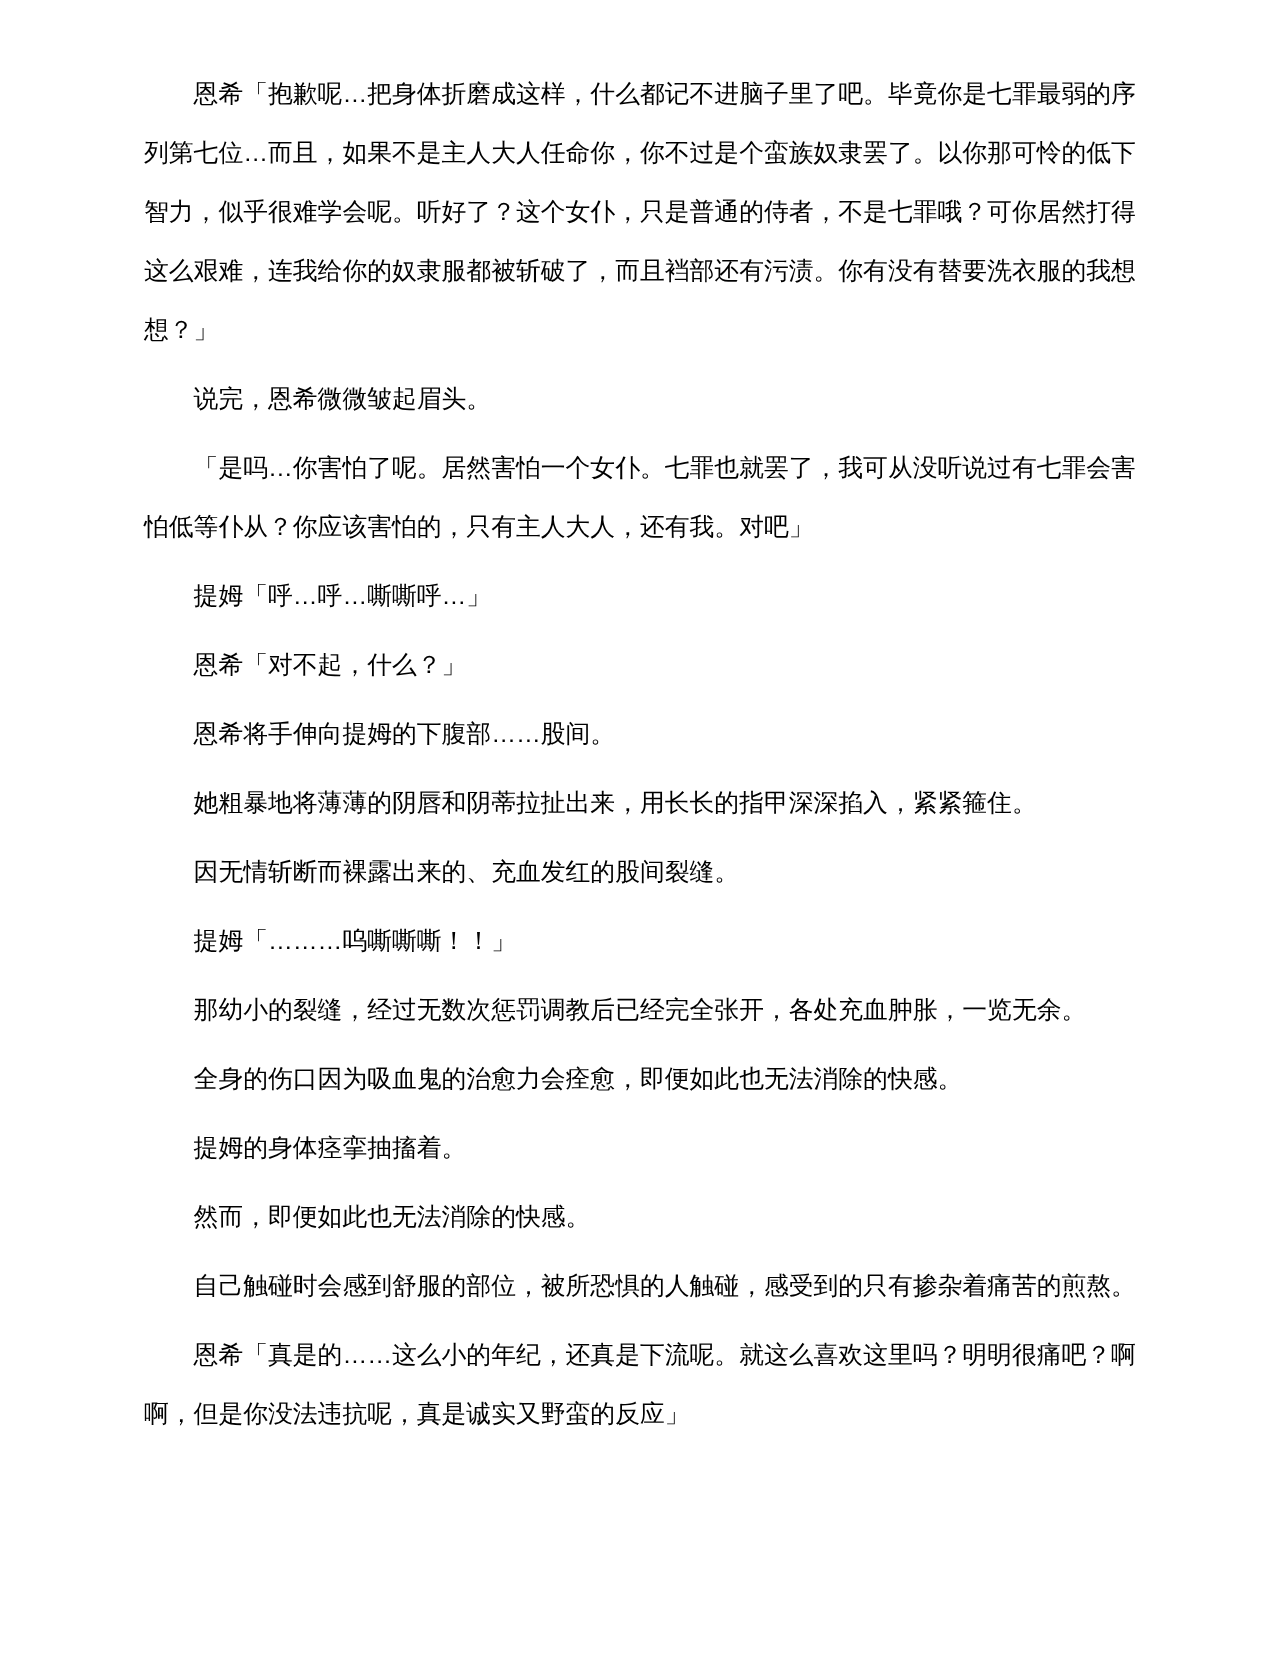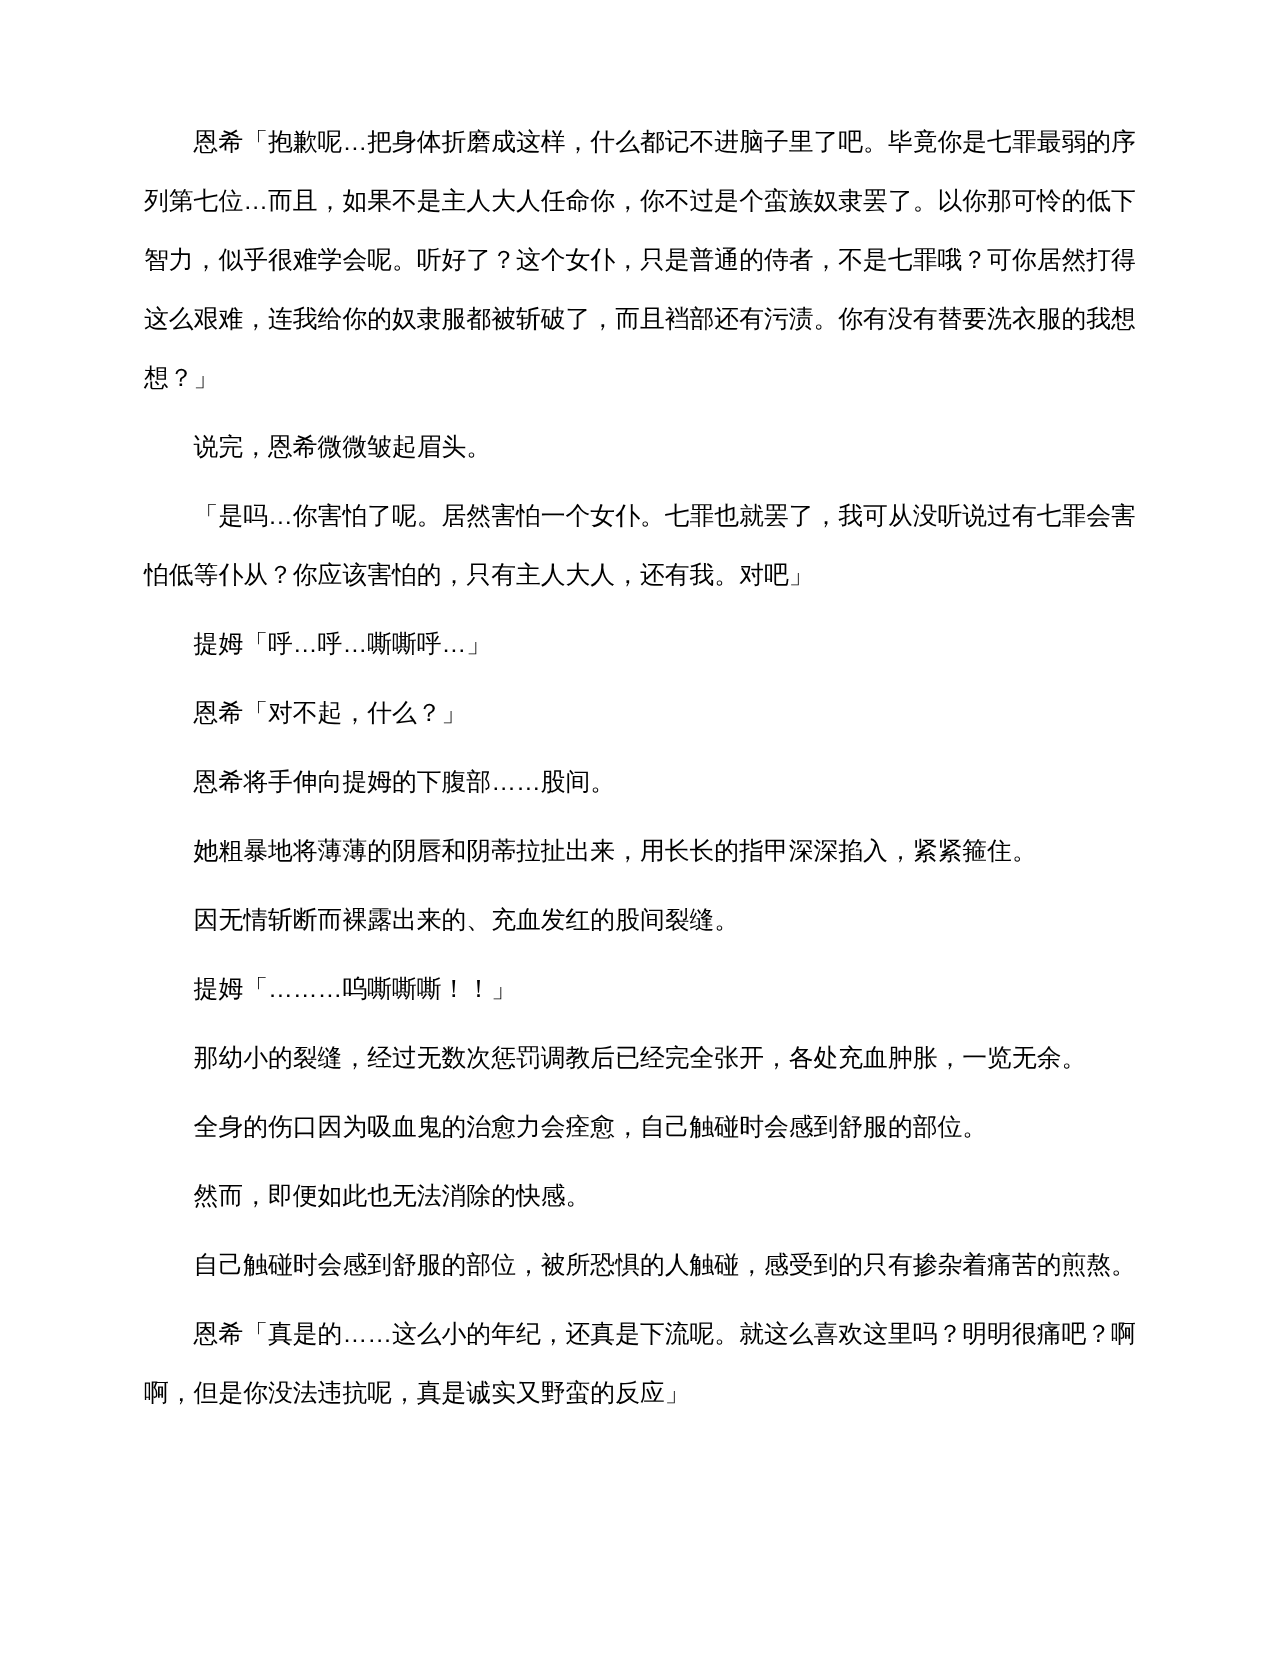--- a/index.html
+++ b/index.html
@@ -10,21 +10,21 @@
   body {
     width: 1280px;
     height: 1656px;
     font-family: "Liberation Sans", sans-serif;
     color: #000000;
     overflow: hidden;
   }
   .page {
     width: 992px;
     margin: 0 auto;
-    padding-top: 112px;
+    padding-top: 64px;
   }
   .page p {
     margin: 0 0 10px 0;
     font-size: 24.8px;
     line-height: 59px;
     text-indent: 2em;
     color: #000000;
     font-weight: 500;
     letter-spacing: 0;
     word-break: normal;
@@ -38,17 +38,18 @@
   <p>恩希「抱歉呢…把身体折磨成这样，什么都记不进脑子里了吧。毕竟你是七罪最弱的序列第七位…而且，如果不是主人大人任命你，你不过是个蛮族奴隶罢了。以你那可怜的低下智力，似乎很难学会呢。听好了？这个女仆，只是普通的侍者，不是七罪哦？可你居然打得这么艰难，连我给你的奴隶服都被斩破了，而且裆部还有污渍。你有没有替要洗衣服的我想想？」</p>
   <p>说完，恩希微微皱起眉头。</p>
   <p>「是吗…你害怕了呢。居然害怕一个女仆。七罪也就罢了，我可从没听说过有七罪会害怕低等仆从？你应该害怕的，只有主人大人，还有我。对吧」</p>
   <p>提姆「呼…呼…嘶嘶呼…」</p>
   <p>恩希「对不起，什么？」</p>
   <p>恩希将手伸向提姆的下腹部……股间。</p>
   <p>她粗暴地将薄薄的阴唇和阴蒂拉扯出来，用长长的指甲深深掐入，紧紧箍住。</p>
   <p>因无情斩断而裸露出来的、充血发红的股间裂缝。</p>
   <p>提姆「………呜嘶嘶嘶！！」</p>
   <p>那幼小的裂缝，经过无数次惩罚调教后已经完全张开，各处充血肿胀，一览无余。</p>
-  <p>全身的伤口因为吸血鬼的治愈力会痊愈，自己触碰时会感到舒服的部位。</p>
+  <p>全身的伤口因为吸血鬼的治愈力会痊愈，即便如此也无法消除的快感。</p>
+  <p>提姆的身体痉挛抽搐着。</p>
   <p>然而，即便如此也无法消除的快感。</p>
   <p>自己触碰时会感到舒服的部位，被所恐惧的人触碰，感受到的只有掺杂着痛苦的煎熬。</p>
   <p>恩希「真是的……这么小的年纪，还真是下流呢。就这么喜欢这里吗？明明很痛吧？啊啊，但是你没法违抗呢，真是诚实又野蛮的反应」</p>
 </div>
 
 </body></html>

